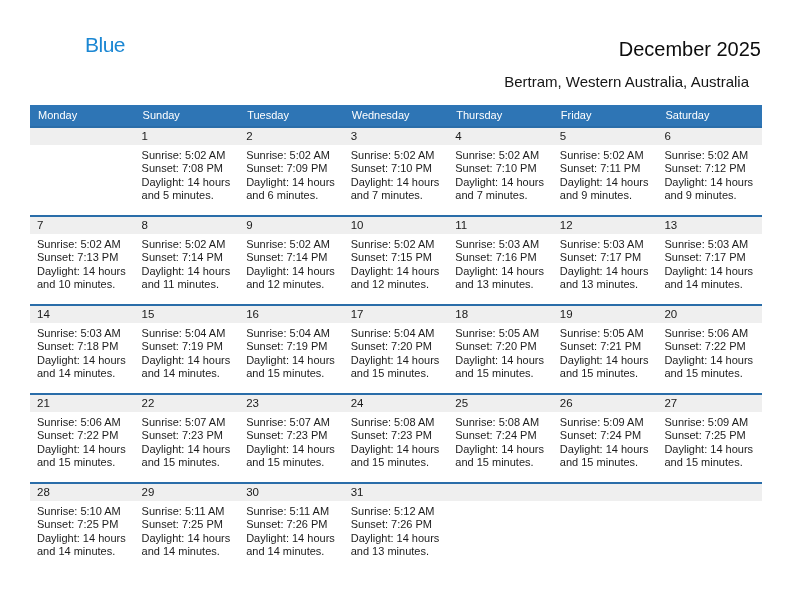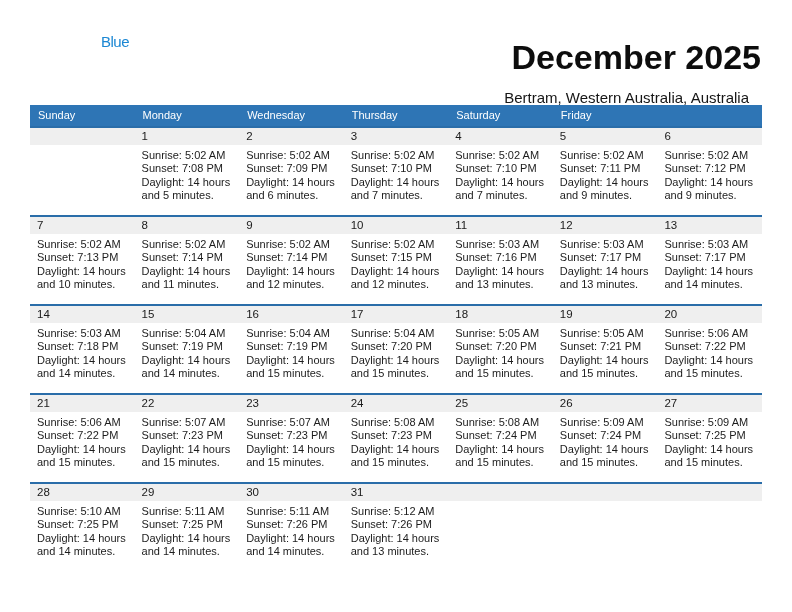--- a/index.html
+++ b/index.html
@@ -21,28 +21,28 @@
   .logo-line1{display:flex;align-items:flex-start;}
   .logo-general{
     font-size:21px;color:#2f2b2c;letter-spacing:-0.5px;font-weight:400;
   }
   .logo-triangle{
     width:33px;height:16px;margin-left:1px;margin-top:1px;
     background:var(--logo-triangle-blue,#1a76bd);
     clip-path:polygon(0 0,100% 100%,0 100%);
   }
   .logo-blue{
-    font-size:15px;color:var(--logo-blue,#1b87d3);letter-spacing:-0.5px;
-    margin:-4px 0 0 65px;
+    font-size:21px;color:var(--logo-blue,#1b87d3);letter-spacing:-0.5px;
+    margin:-4px 0 0 49px;
   }
   .titleblock{
     position:absolute;right:31px;top:38px;text-align:right;
   }
   .cal-title{
-    font-size:34px;color:#0d0d0d;font-weight:700;margin:0 0 10px 0;letter-spacing:0;
+    font-size:20px;color:#0d0d0d;font-weight:400;margin:0 0 10px 0;letter-spacing:0;
   }
   .cal-subtitle{
     font-size:15px;color:#161616;font-weight:400;margin:12px;
   }
 
   
   .calendar{
     position:absolute;left:30px;top:105px;width:732px;
   }
   .weekday-row{
@@ -80,26 +80,27 @@
     <div class="logo-blue">Blue</div>
   </div>
 
   <div class="titleblock">
     <div class="cal-title">December 2025</div>
     <div class="cal-subtitle">Bertram, Western Australia, Australia</div>
   </div>
 
   <div class="calendar">
     <div class="weekday-row" id="weekday-row">
+        <div class="weekday-cell">Monday</div>
         <div class="weekday-cell">Sunday</div>
-        <div class="weekday-cell">Monday</div>
+        <div class="weekday-cell">Tuesday</div>
         <div class="weekday-cell">Wednesday</div>
         <div class="weekday-cell">Thursday</div>
+        <div class="weekday-cell">Friday</div>
         <div class="weekday-cell">Saturday</div>
-        <div class="weekday-cell">Friday</div>
       </div>
     <div id="weeks-container">
         <div class="week-row">
           <div class="cell">
             <div class="num"></div>
           </div>
           <div class="cell">
             <div class="num">1</div>
             <div class="details">
               <div>Sunrise: 5:02 AM</div>

